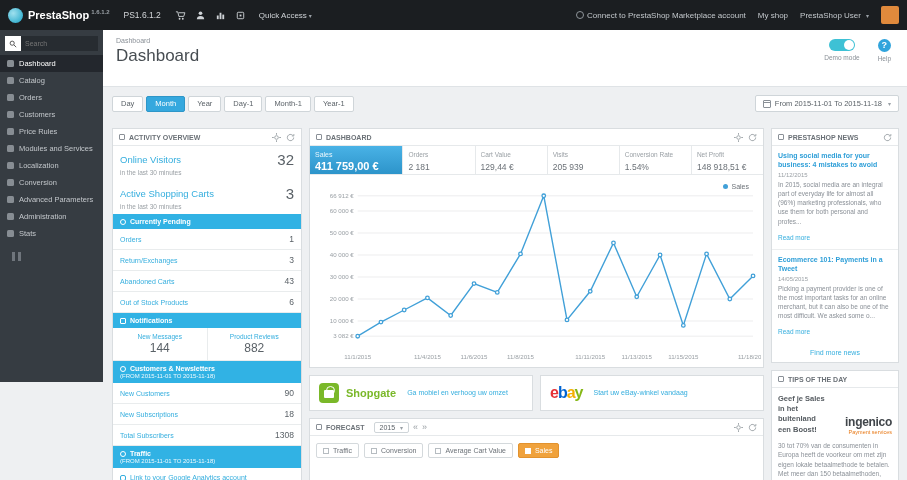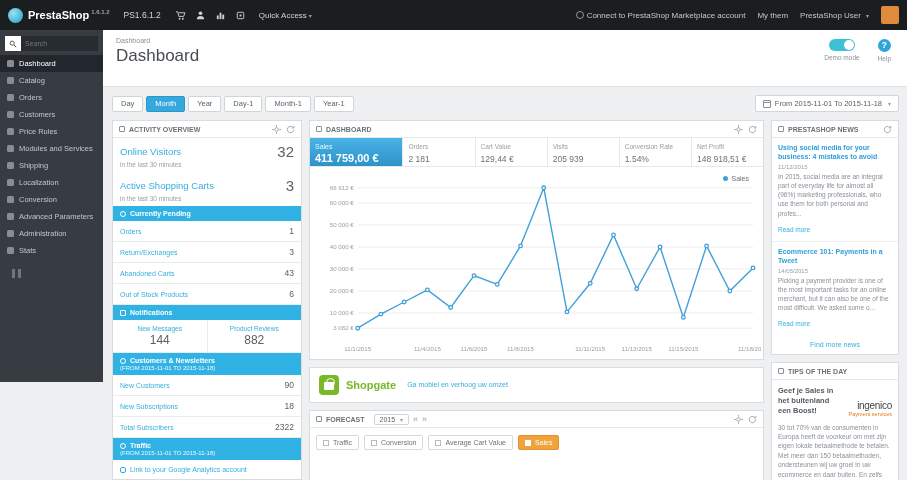--- a/index.html
+++ b/index.html
@@ -38,21 +38,21 @@
   .pg-title{font-size:17px;color:#474d52;font-weight:400;margin-top:2px}
   .head-ctrl{position:absolute;right:16px;top:9px;display:flex;gap:18px}
   .ctrl{text-align:center}
   .toggle{width:26px;height:12px;background:#3ec1d5;border-radius:7px;position:relative;margin:0 auto;cursor:pointer}
   .toggle i{position:absolute;right:1px;top:1px;width:10px;height:10px;background:#fff;border-radius:50%}
   .helpbtn{width:13px;height:13px;border-radius:50%;background:#31a4dc;color:#fff;font-size:9px;line-height:13px;margin:0 auto;font-weight:bold;cursor:pointer;text-align:center}
   .helpbtn::after{content:"?"}
   .ctrl-label{font-size:6.5px;color:#8a9097;margin-top:3px}
 
   .content{position:absolute;top:57px;left:0;right:0;bottom:0;padding:8px 8px 0 9px;overflow:hidden}
-  .filters{display:flex;align-items:center;margin-bottom:8px}
+  .filters{display:flex;align-items:center;margin-bottom:16px}
   .fbtn{height:16px;padding:0 8px;background:#fff;border:1px solid #cfd5d9;border-radius:2px;font-size:7.5px;color:#5b6268;display:flex;align-items:center;margin-right:3px;cursor:pointer}
   .fbtn.active{background:#35a8de;border-color:#2e96c8;color:#fff}
   .daterange{margin-left:auto;height:17px;background:#fff;border:1px solid #cfd5d9;border-radius:2px;display:flex;align-items:center;font-size:7.5px;color:#5b6268;padding:0 7px;gap:4px;cursor:pointer}
   .cal-ico{width:8px;height:8px;border:1px solid #8a9097;border-radius:1px;position:relative}
   .cal-ico::before{content:"";position:absolute;left:0;top:1.5px;width:6px;height:1px;background:#8a9097}
 
   .cols{display:flex;gap:7px;align-items:flex-start}
   .col-left{width:190px;flex:none}
   .col-mid{flex:1;min-width:0}
   .col-right{width:128px;flex:none}
@@ -122,21 +122,21 @@
   .news-art{padding:5px 6px;border-bottom:1px solid #eceeef}
   .na-title{color:#2f9fd8;font-size:7px;font-weight:bold;line-height:1.3;cursor:pointer}
   .na-date{font-size:6px;color:#9aa0a5;margin:3px 0 2px}
   .na-x{font-size:6.5px;color:#8a9097;line-height:1.4}
   .na-rm{color:#35aede;font-size:6.5px;margin-top:2px;display:inline-block;cursor:pointer}
   .news-more{text-align:center;padding:6px;font-size:7px;color:#35aede;cursor:pointer}
   .tips-bd{padding:6px}
   .tips-top{display:flex;gap:15px;align-items:flex-end}
   .tips-headline{font-size:7.5px;font-weight:bold;color:#555b60;flex:1;line-height:1.35}
   .ing{text-align:right;flex:none}
-  .ing-name{font-size:10px;font-weight:normal;color:#41464b;letter-spacing:-.3px}
+  .ing-name{font-size:12px;font-weight:bold;color:#41464b;letter-spacing:-.3px}
   .ing-sub{font-size:5.5px;color:#e87916}
   .tips-x{font-size:6.5px;color:#8a9097;line-height:1.45;margin-top:6px}
 </style>
 </head>
 <body>
 
 <header class="topbar">
   <span class="logo"></span>
   <span class="brand"><span>PrestaShop</span><span class="brand-ver">1.6.1.2</span></span>
   <span class="shopname">PS1.6.1.2</span>
@@ -160,21 +160,21 @@
         <rect x="5" y="5" width="2" height="2" fill="#cfd3d7"></rect>
       </svg>
   </span>
   <span class="qa car"><span>Quick Access</span></span>
   <span class="tb-right">
     <span class="tb-link">
         <span class="mk-ico"></span>
         <span>Connect to PrestaShop Marketplace account</span>
       </span>
     <span class="tb-link">
-        <span>My them</span>
+        <span>My shop</span>
       </span>
     <span class="tb-link car">
         <span>PrestaShop User</span>
       </span>
     <span class="avatar"></span>
   </span>
 </header>
 
 <nav class="sidebar">
   <div class="search">
@@ -205,24 +205,20 @@
   <div class="nav-item">
       <span class="nav-ico"></span>
       <span>Price Rules</span>
     </div>
   <div class="nav-item">
       <span class="nav-ico"></span>
       <span>Modules and Services</span>
     </div>
   <div class="nav-item">
       <span class="nav-ico"></span>
-      <span>Shipping</span>
-    </div>
-  <div class="nav-item">
-      <span class="nav-ico"></span>
       <span>Localization</span>
     </div>
   <div class="nav-item">
       <span class="nav-ico"></span>
       <span>Conversion</span>
     </div>
   <div class="nav-item">
       <span class="nav-ico"></span>
       <span>Advanced Parameters</span>
     </div>
@@ -358,21 +354,21 @@
           <div class="lrow">
               <span class="ll">New Customers</span>
               <span class="lv">90</span>
             </div>
           <div class="lrow">
               <span class="ll">New Subscriptions</span>
               <span class="lv">18</span>
             </div>
           <div class="lrow">
               <span class="ll">Total Subscribers</span>
-              <span class="lv">2322</span>
+              <span class="lv">1308</span>
             </div>
 
           <div class="cyanbar block">
             <div style="display:flex;align-items:center;gap:4px">
                 <span class="cb-ico"></span>
                 <span>Traffic</span>
               </div>
             <div class="sub2">(FROM 2015-11-01 TO 2015-11-18)</div>
           </div>
           <div class="linkrow">
@@ -481,20 +477,24 @@
               </svg>
           </div>
         </div>
 
         <div class="mods">
           <div class="mod">
             <span class="sg-logo"></span>
             <span class="sg-name">Shopgate</span>
             <span class="mod-link">Ga mobiel en verhoog uw omzet</span>
           </div>
+          <div class="mod">
+            <span class="ebay"><span class="l0">e</span><span class="l1">b</span><span class="l2">a</span><span class="l3">y</span></span>
+            <span class="mod-link">Start uw eBay-winkel vandaag</span>
+          </div>
         </div>
 
         <div class="panel forecast">
           <div class="p-hd">
               <span class="p-ico"></span>
               <span>FORECAST</span>
             <span class="yearbox car">
                 <span>2015</span>
               </span>
             <span class="navic">«</span>

